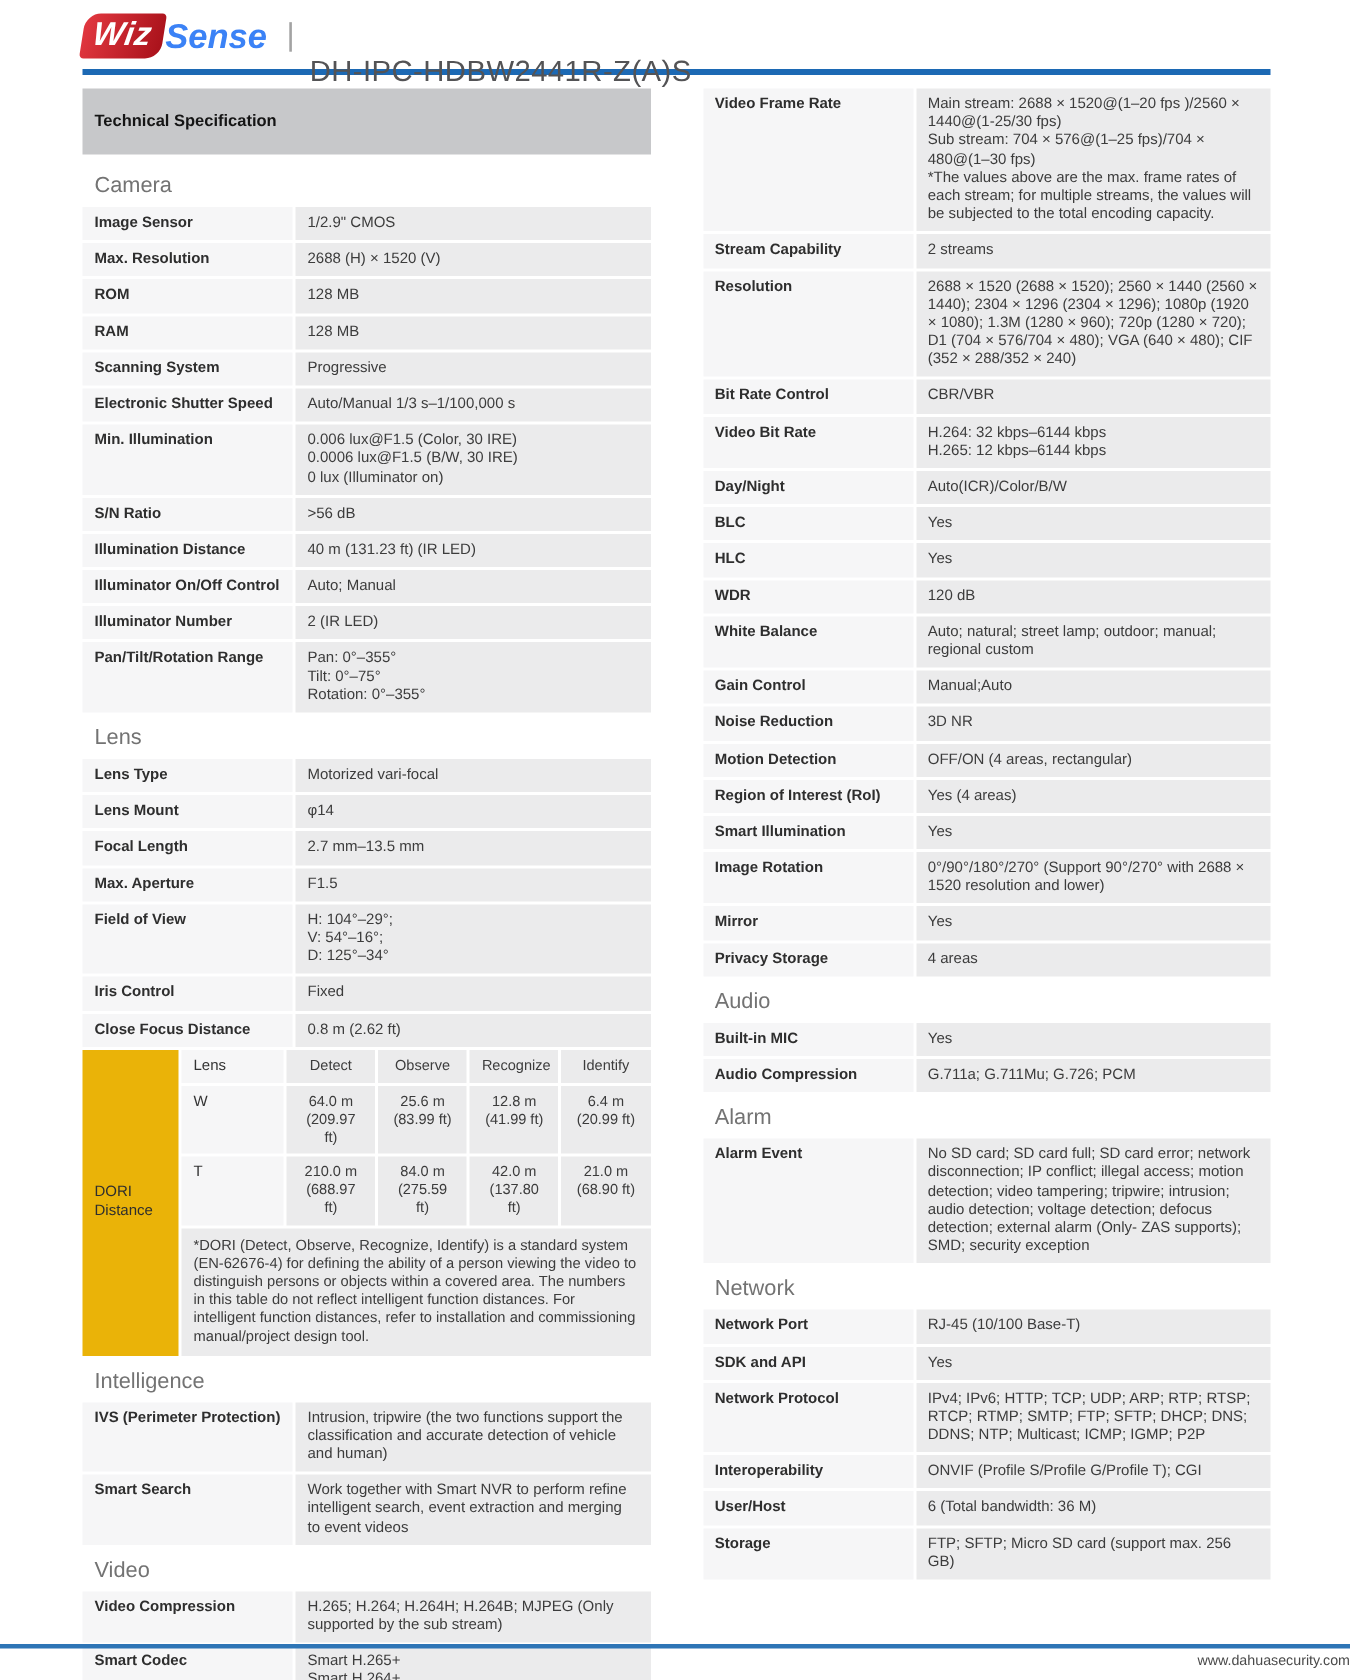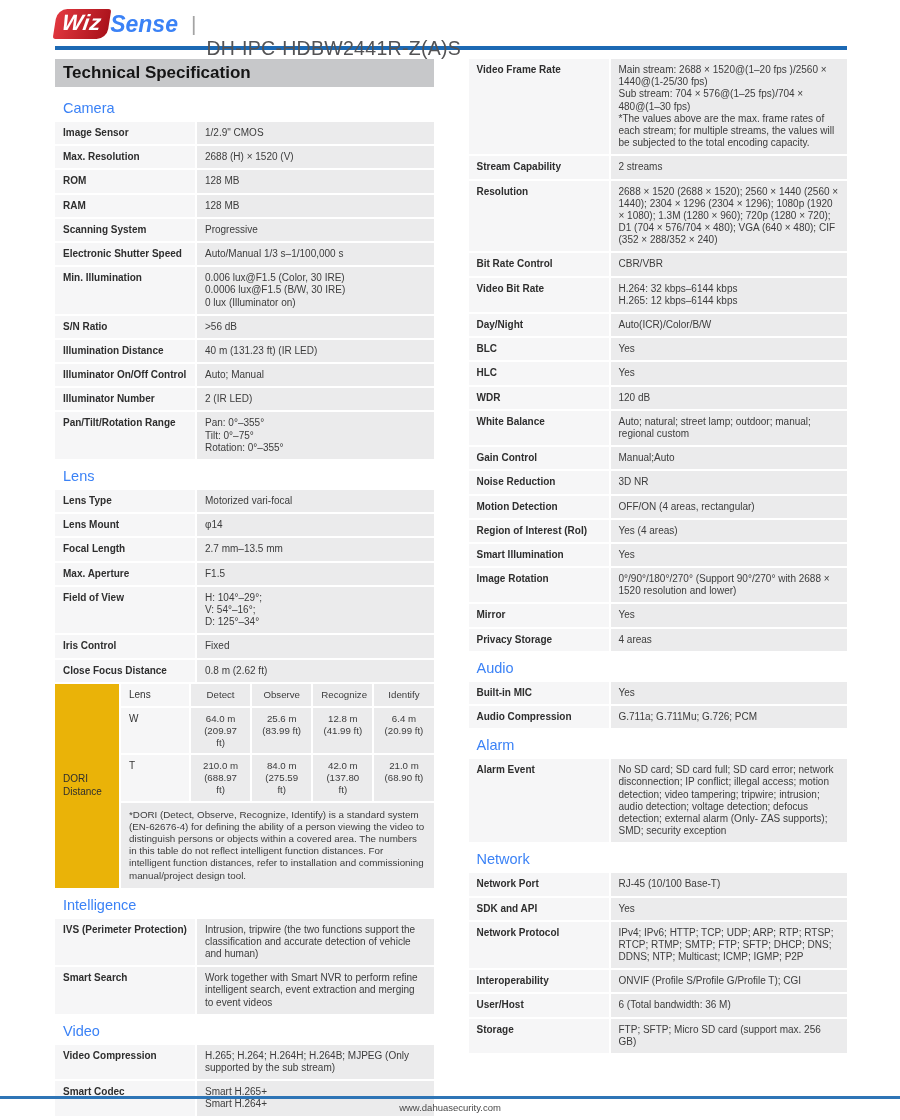--- a/index.html
+++ b/index.html
@@ -11,41 +11,41 @@
   .wiz-badge{display:inline-block;background:linear-gradient(100deg,#e23840,#a8111a);transform:skewX(-9deg);border-radius:10px 3px 10px 3px;padding:1px 8px 3px 7px;}
   .wiz-badge .wiz{display:inline-block;color:#fff;font-weight:bold;font-style:italic;font-size:22px;letter-spacing:.5px;}
   .sense{color:#3b82f6;font-weight:bold;font-style:italic;font-size:23px;margin-left:1px;}
   .sep{color:#a3a3a3;font-size:21px;font-weight:normal;margin:0 10px 0 13px;}
   .model{color:#535355;font-size:19.5px;letter-spacing:.3px;margin-top:48px;}
   .hdr-rule{height:4px;background:#1c69b4;margin:7px 53px 0 55px;}
 
   
   .cols{display:flex;gap:35px;margin:9px 53px 0 55px;align-items:flex-start;}
   .col{flex:1;min-width:0;}
-  .title-bar{background:#c7c8ca;color:#151515;font-weight:bold;font-size:17px;padding:4px 8px;margin-bottom:6px;}
-  .section-title{color:#3b82f6;font-size:14.5px;padding:7px 0 6px 8px;}
+  .title-bar{background:#c7c8ca;color:#151515;font-weight:bold;font-size:11px;padding:16px 8px;margin-bottom:6px;}
+  .section-title{color:#737373;font-size:14.5px;padding:7px 0 6px 8px;}
 
   
   .spec-row{display:flex;gap:2px;margin-bottom:2px;}
   .cell{padding:5px 8px;font-size:10px;line-height:1.22;}
   .label{width:124px;flex:0 0 124px;background:#f6f6f7;font-weight:bold;color:#2e2e2e;}
   .value{flex:1;min-width:0;background:#ebebec;color:#3c3c3c;white-space:pre-line;}
 
   
   .dori-block{display:flex;gap:2px;margin-bottom:2px;}
   .dori-label{width:56px;flex:0 0 56px;background:#eab308;font-weight:normal;color:#2e2e2e;display:flex;align-items:center;white-space:pre-line;padding:5px 0 5px 8px;font-size:10px;line-height:1.25;}
   .dori-right{flex:1;display:flex;flex-direction:column;gap:2px;min-width:0;}
   .dori-row{display:flex;gap:2px;}
   .dori-lens{width:52px;flex:0 0 52px;background:#f6f6f7;color:#333;}
   .dori-data{flex:1;min-width:0;background:#ebebec;text-align:center;white-space:pre-line;color:#3c3c3c;font-size:9.7px;}
   .dori-note{background:#ebebec;color:#3c3c3c;font-size:9.8px;padding:6px 8px;line-height:1.24;}
 
   
   .ftr-rule{position:absolute;left:0;right:0;top:1096px;height:2.5px;background:#2e75b6;}
-  .ftr-url{position:absolute;top:1102px;left:0;right:0;text-align:center;font-size:9.5px;color:#4a4a4a;}
+  .ftr-url{position:absolute;top:1102px;left:0;right:0;text-align:right;font-size:9.5px;color:#4a4a4a;}
 </style>
 </head>
 <body>
 
 <div class="page">
 
   <div class="hdr">
     <span class="wiz-badge">
       <span class="wiz">Wiz</span>
     </span>

